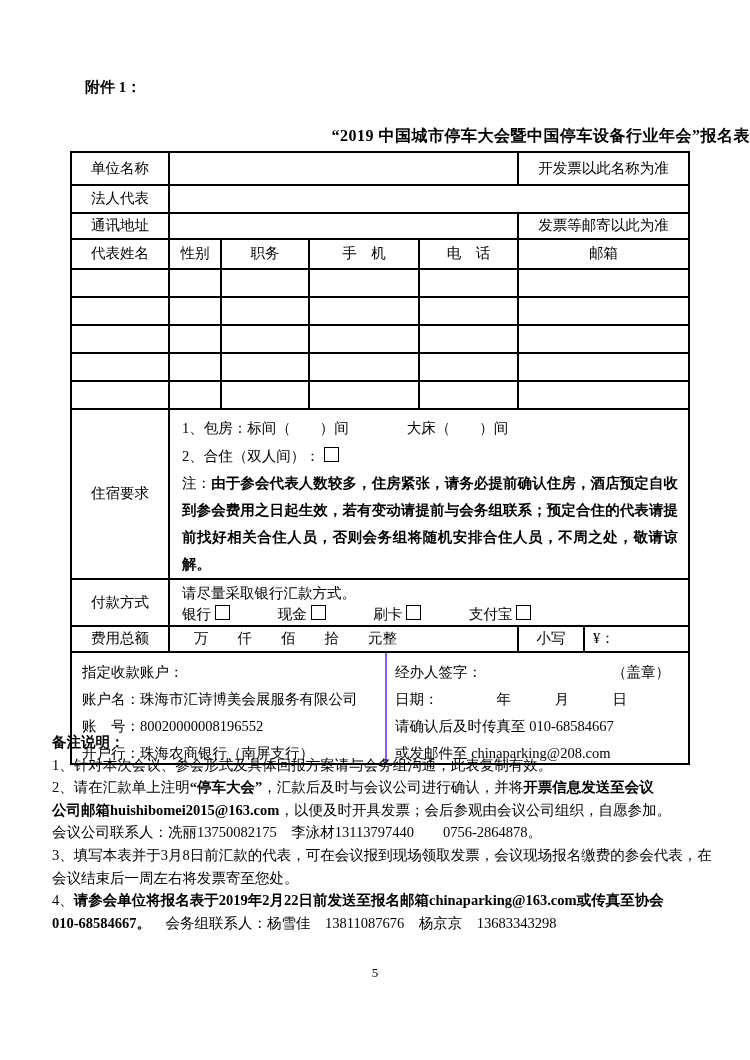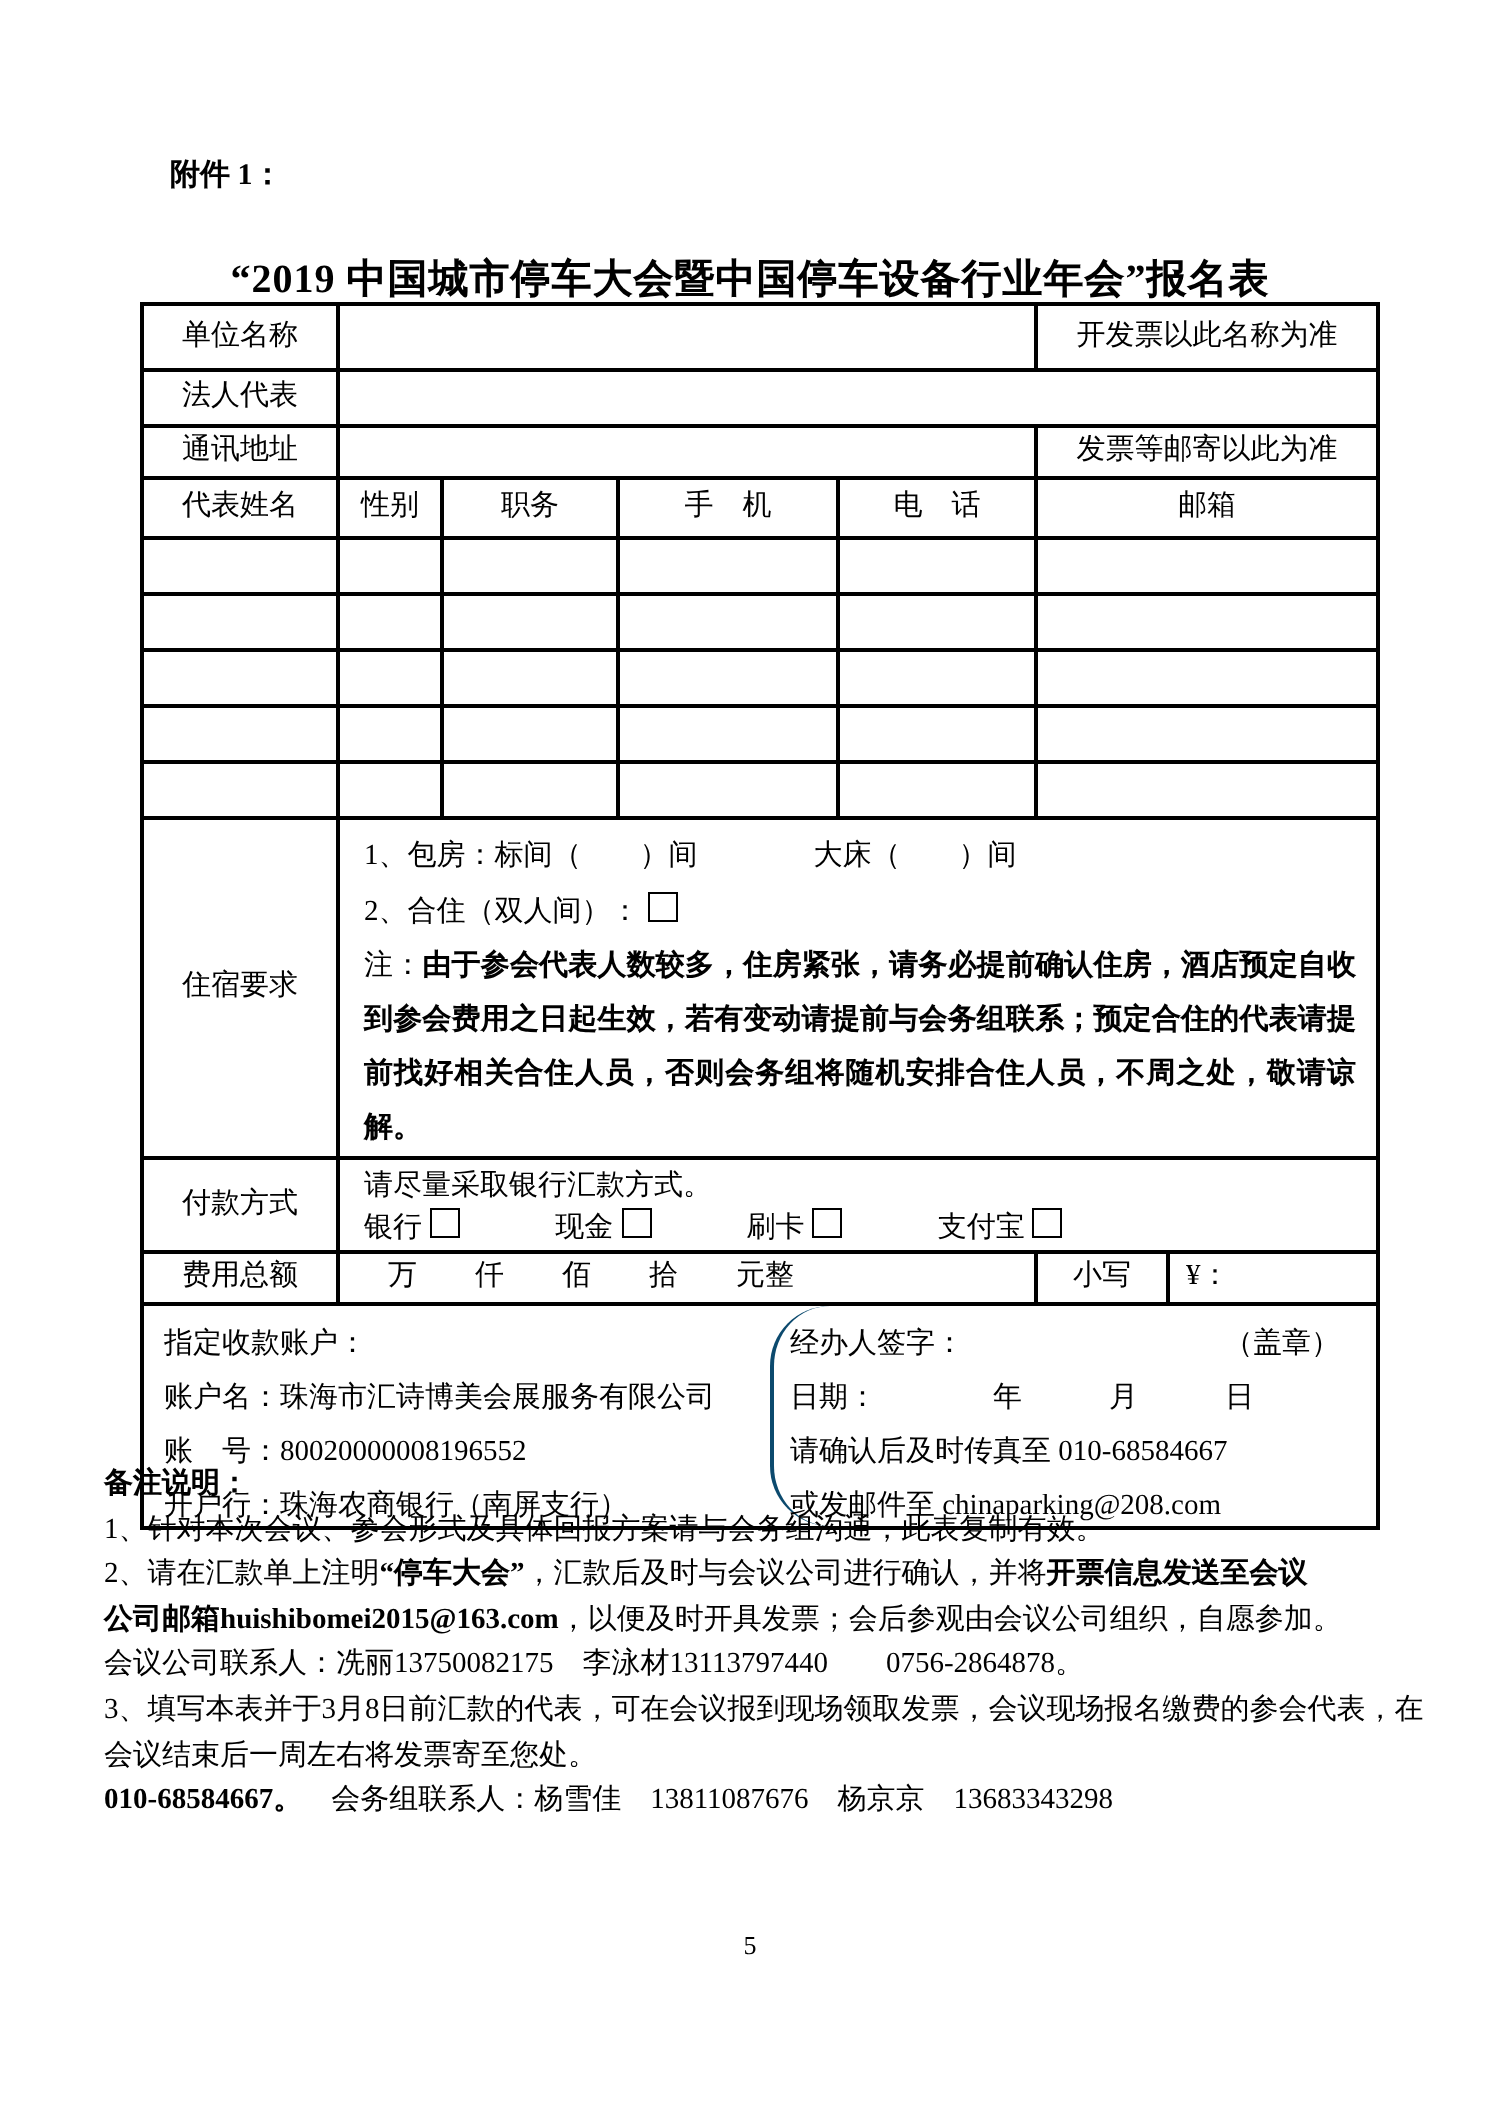--- a/index.html
+++ b/index.html
@@ -1,37 +1,37 @@
 <!DOCTYPE html>
 <html><head>
 <meta charset="utf-8">
 <style>
   html,body{margin:0;padding:0;background:#ffffff;width:750px;height:1060px;overflow:hidden;}
   body{font-family:"Liberation Serif","DejaVu Serif",serif;color:#000;position:relative;}
   .attachment{position:absolute;left:85px;top:78px;font-size:15px;font-weight:bold;}
-  .doc-title{position:absolute;left:0;top:126px;width:750px;text-align:center;font-size:20px;font-weight:bold;letter-spacing:0.5px;}
+  .doc-title{position:absolute;left:0;top:126px;width:750px;text-align:right;font-size:16px;font-weight:bold;letter-spacing:0.5px;}
   table.form{position:absolute;left:70px;top:151px;width:618px;border-collapse:collapse;table-layout:fixed;}
   table.form td{border:2px solid #000;font-size:14.5px;line-height:1.35;vertical-align:middle;padding:0;overflow:hidden;}
   td.lbl{text-align:center;}
   td.note-cell{text-align:center;}
   td.fill{background:#fff;}
   .cbx{display:inline-block;width:13px;height:13px;border:1.5px solid #000;vertical-align:-1px;margin-left:4px;}
   .pay-cell{padding:3px 0 0 12px !important;vertical-align:top;}
   .pay-line{line-height:21px;}
   .pay-opts{line-height:21px;}
   .pay-opt{margin-right:44px;}
   .amount-cell{padding-left:24px !important;margin-left:40px;}
   .yen-cell{padding-left:8px !important;}
   .accom-cell{vertical-align:top;padding:4px 10px 0 12px !important;}
   .accom-line{line-height:28px;}
   .accom-note{line-height:27px;text-align:justify;}
   .bottom-cell{padding:0 !important;vertical-align:top;}
   .bottom-wrap{display:flex;height:110px;}
   .bottom-left{width:303px;padding:6px 0 0 10px;}
-  .bottom-right{flex:1;border-left:2px solid #0c4a6e;padding:6px 0 0 8px;border-radius:30px;}
+  .bottom-right{flex:1;border-left:2px solid #8b5cf6;padding:6px 0 0 8px;}
   .sign-top{display:flex;justify-content:space-between;padding-right:18px;line-height:27px;}
   .b-line{line-height:27px;white-space:nowrap;}
   .notes{position:absolute;left:52px;top:731px;width:662px;font-size:14.5px;}
   .note-line{line-height:22.6px;white-space:nowrap;}
   .note-heading{font-weight:bold;}
   .note-line b{font-weight:bold;}
   .page-num{position:absolute;left:0;top:965px;width:750px;text-align:center;font-size:13px;}
   .rep-row td{height:26px;}
 </style>
 </head>
@@ -168,16 +168,17 @@
   </table>
 
 <div class="notes">
   <div class="note-line note-heading">备注说明：</div>
   <div class="note-line"><span>1、针对本次会议、参会形式及具体回报方案请与会务组沟通，此表复制有效。</span></div>
   <div class="note-line"><span>2、请在汇款单上注明</span><b>“停车大会”</b><span>，汇款后及时与会议公司进行确认，并将</span><b>开票信息发送至会议</b></div>
   <div class="note-line"><b>公司邮箱huishibomei2015@163.com</b><span>，以便及时开具发票；会后参观由会议公司组织，自愿参加。</span></div>
   <div class="note-line"><span>会议公司联系人：冼丽13750082175　李泳材13113797440　　0756-2864878。</span></div>
   <div class="note-line"><span>3、填写本表并于3月8日前汇款的代表，可在会议报到现场领取发票，会议现场报名缴费的参会代表，在</span></div>
   <div class="note-line"><span>会议结束后一周左右将发票寄至您处。</span></div>
+  <div class="note-line"><span>4、</span><b>请参会单位将报名表于2019年2月22日前发送至报名邮箱chinaparking@163.com或传真至协会</b></div>
   <div class="note-line"><b>010-68584667。</b><span>　会务组联系人：杨雪佳　13811087676　杨京京　13683343298</span></div>
 </div>
 
 <div class="page-num">5</div>
 
 </body></html>

